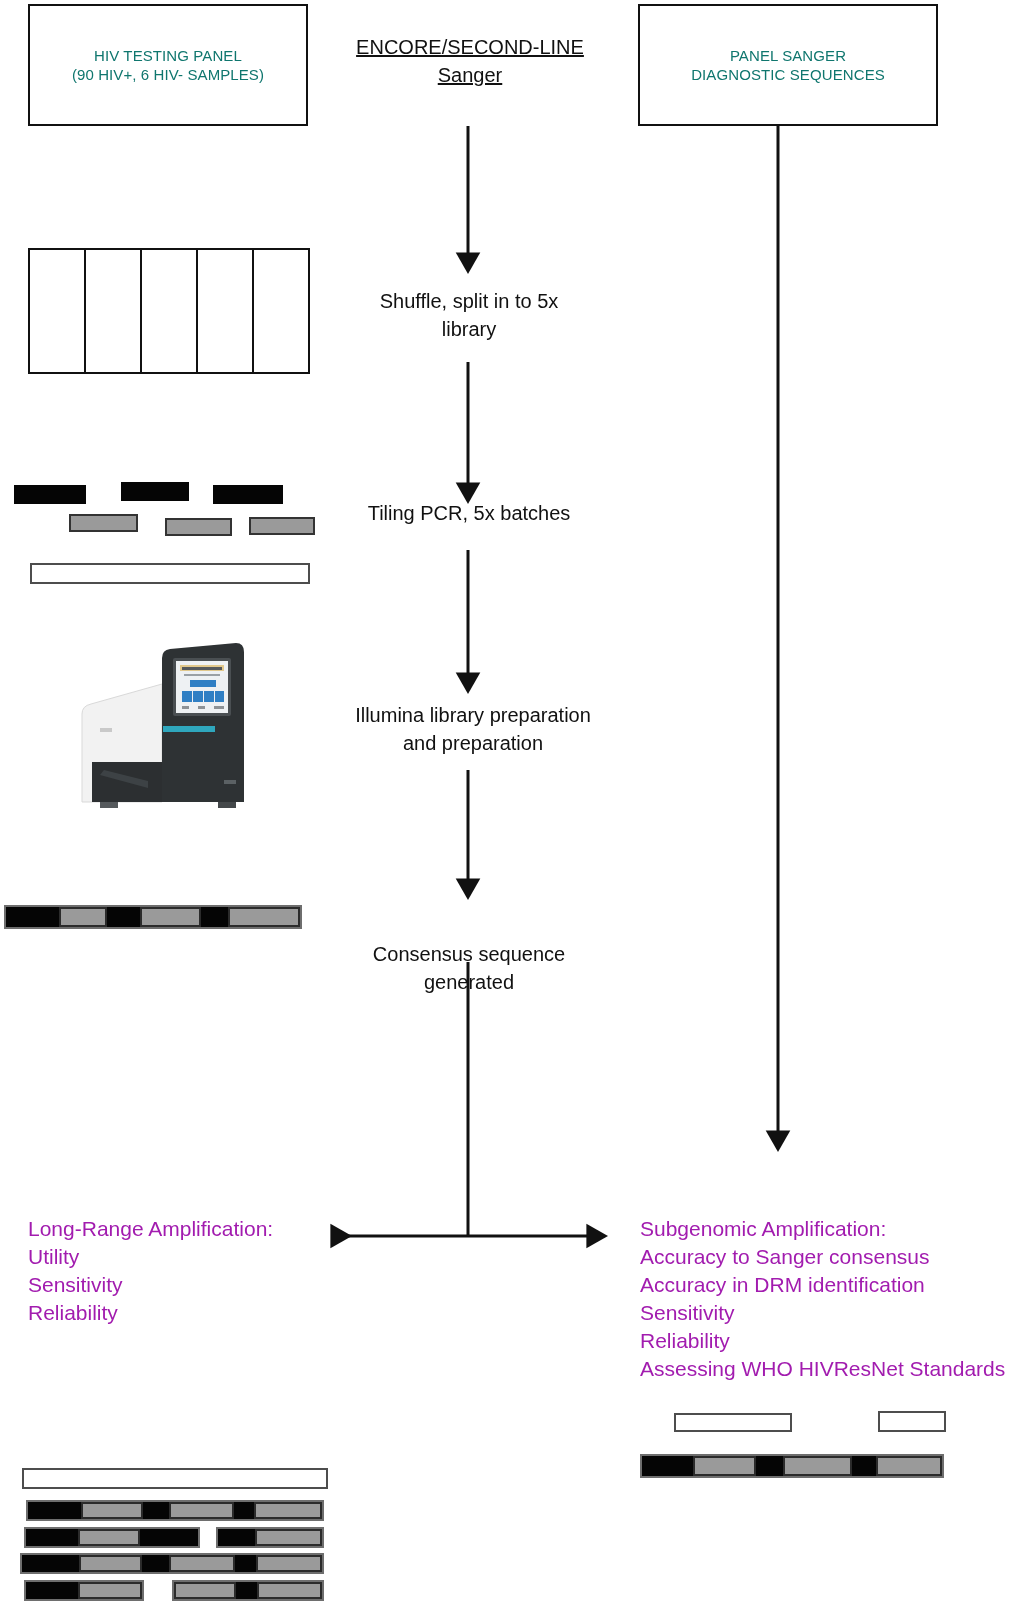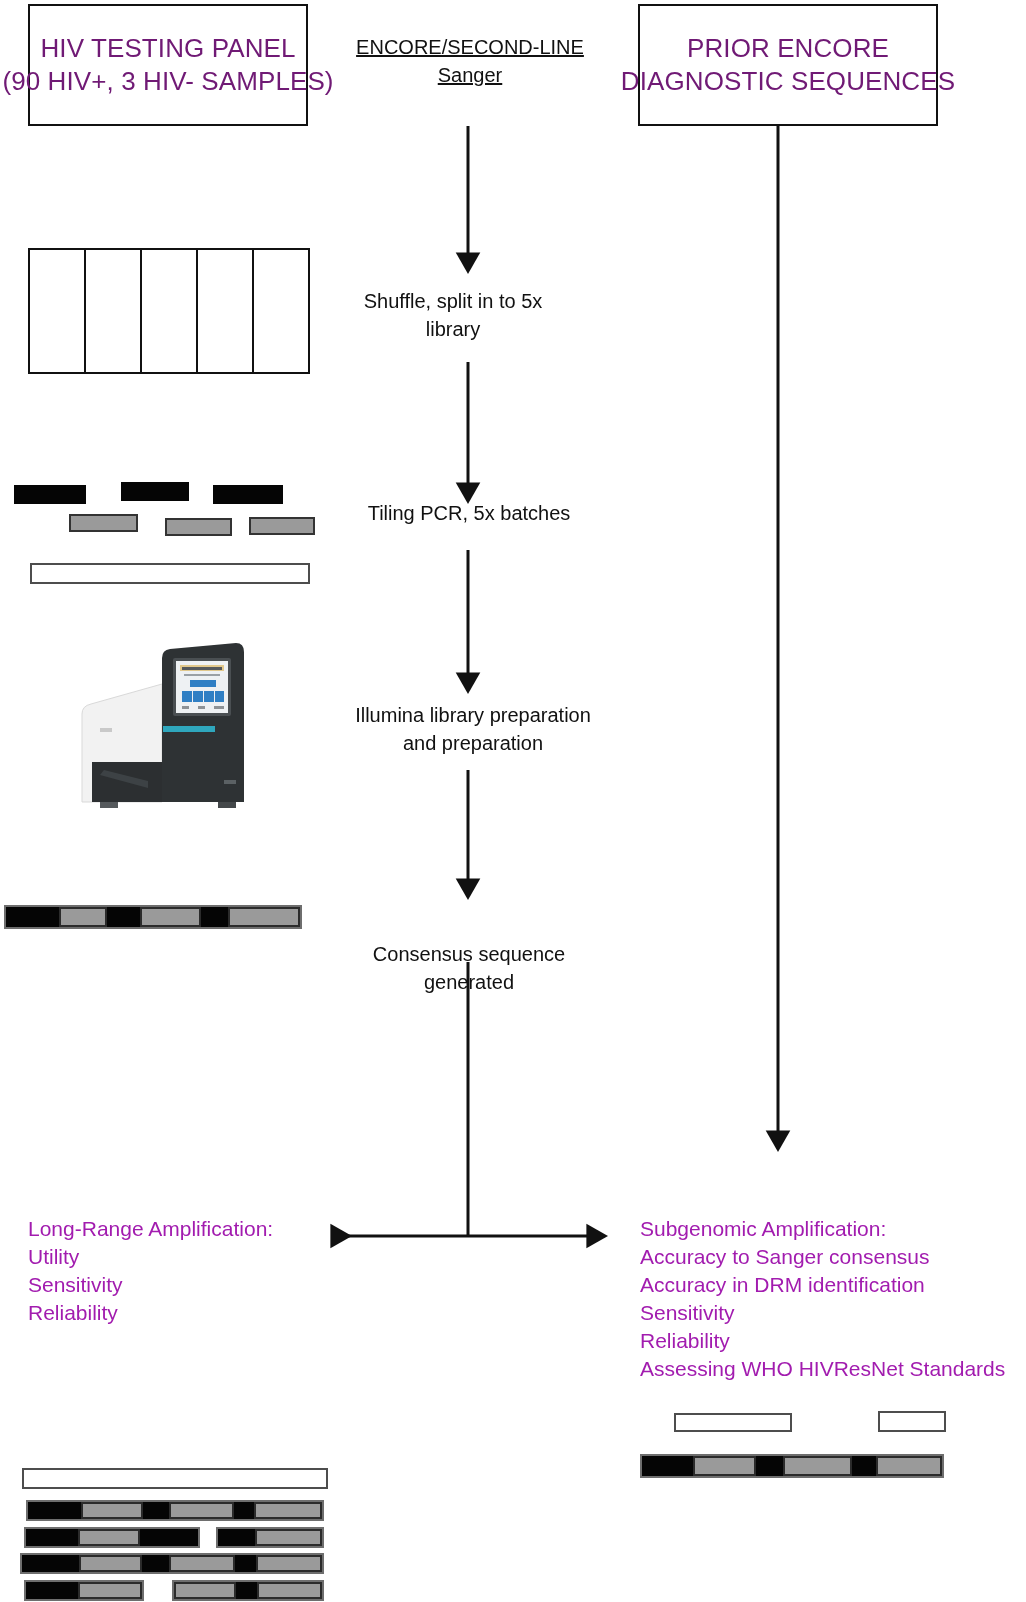--- a/index.html
+++ b/index.html
@@ -26,23 +26,23 @@
     border: 2.5px solid #111111;
     background: #ffffff;
     box-sizing: border-box;
     display: flex;
     align-items: center;
     justify-content: center;
     text-align: center;
   }
   .hdr-box .lines {
     line-height: 1.28;
-    font-size: 26px;
+    font-size: 15px;
     letter-spacing: 0.1px;
-    color: #701a75;
+    color: #0f766e;
   }
   .hdr-line { display: block; white-space: nowrap; }
 
   
   .step-label {
     text-align: center;
     font-size: 20px;
     line-height: 1.38;
     color: #111111;
   }
@@ -129,45 +129,45 @@
     <line x1="468" y1="962" x2="468" y2="1237" stroke="#111111" stroke-width="3"></line>
 
     <line x1="778" y1="126" x2="778" y2="1140" stroke="#111111" stroke-width="3" marker-end="url(#ah)"></line>
 
     <line x1="340" y1="1236" x2="596" y2="1236" stroke="#111111" stroke-width="3" marker-start="url(#ahL)" marker-end="url(#ah)"></line>
   </svg>
 
   <div class="abs hdr-box" style="left:28px; top:4px; width:280px; height:122px;">
     <div class="lines">
       <span class="hdr-line">HIV TESTING PANEL</span>
-      <span class="hdr-line">(90 HIV+, 3 HIV- SAMPLES)</span>
+      <span class="hdr-line">(90 HIV+, 6 HIV- SAMPLES)</span>
     </div>
   </div>
 
   <div class="abs step-label" style="left:330px; top:34px; width:280px;text-decoration:underline;">
     <span>ENCORE/SECOND-LINE</span>
     <span>Sanger</span>
   </div>
 
   <div class="abs hdr-box" style="left:638px; top:4px; width:300px; height:122px;">
     <div class="lines">
-      <span class="hdr-line">PRIOR ENCORE</span>
+      <span class="hdr-line">PANEL SANGER</span>
       <span class="hdr-line">DIAGNOSTIC SEQUENCES</span>
     </div>
   </div>
 
   <div class="abs plate" style="left:28px; top:248px; width:282px; height:126px;">
     <div class="well"></div>
     <div class="well"></div>
     <div class="well"></div>
     <div class="well"></div>
     <div class="well"></div>
   </div>
 
-  <div class="abs step-label" style="left:312px; top:288px; width:282px;">
+  <div class="abs step-label" style="left:328px; top:288px; width:282px;">
     <span>Shuffle, split in to 5x</span>
     <span>library</span>
   </div>
 
   <div class="abs amp black" style="left:14px;  top:485px; width:72px;  height:19px;"></div>
   <div class="abs amp black" style="left:121px; top:482px; width:68px;  height:19px;"></div>
   <div class="abs amp black" style="left:213px; top:485px; width:70px;  height:19px;"></div>
 
   <div class="abs amp gray" style="left:69px;  top:514px; width:69px;  height:18px;"></div>
   <div class="abs amp gray" style="left:165px; top:518px; width:67px;  height:18px;"></div>

